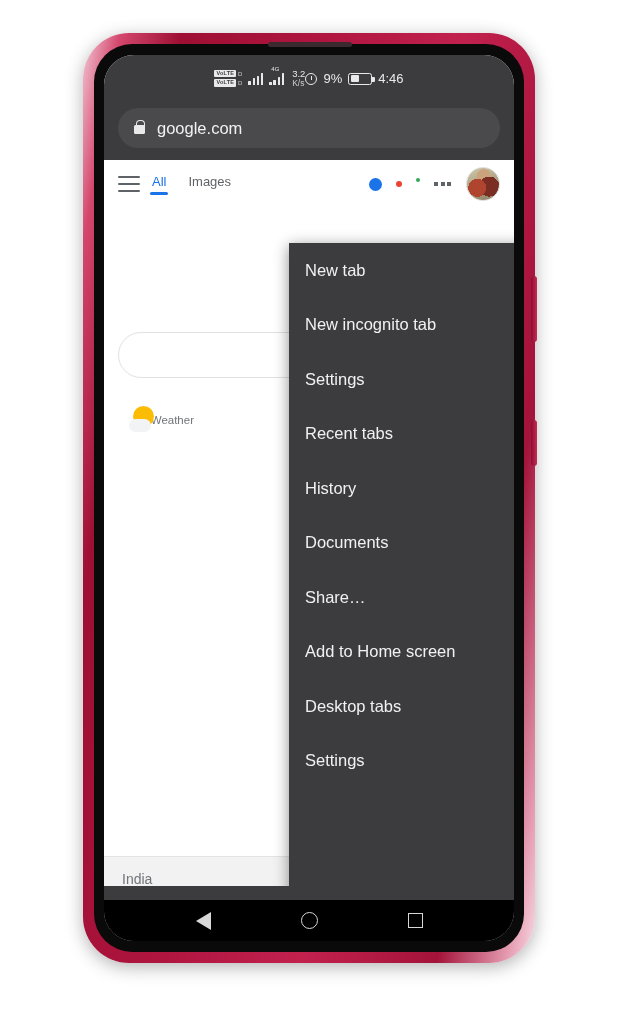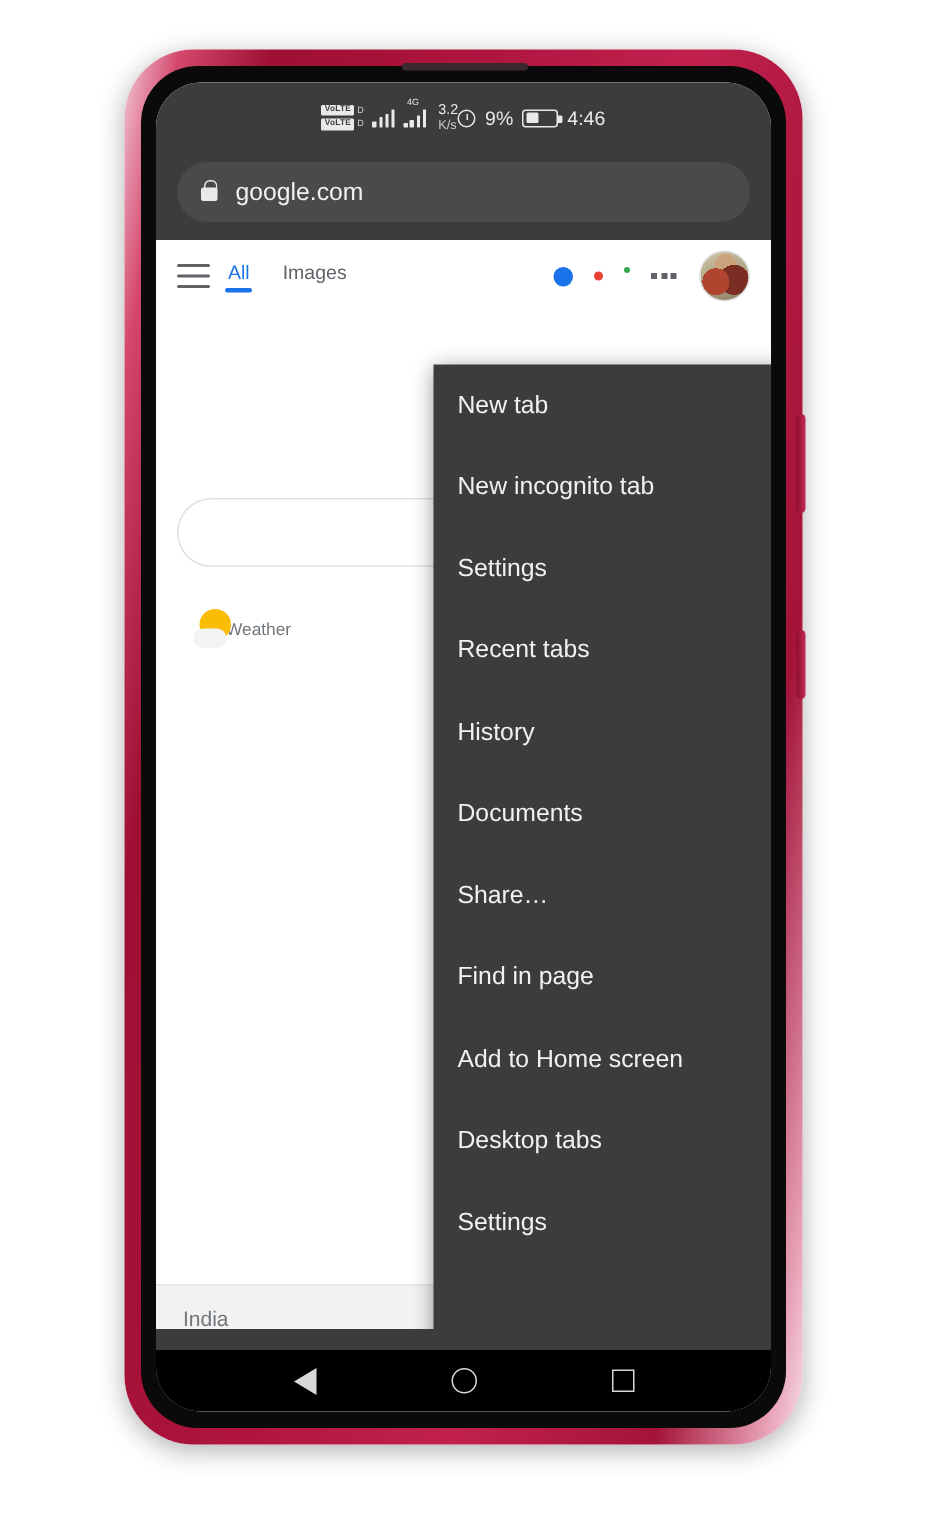--- a/index.html
+++ b/index.html
@@ -424,23 +424,20 @@
     <div class="menu-item">
       <span>History</span>
     </div>
     <div class="menu-item">
       <span>Documents</span>
     </div>
     <div class="menu-item">
       <span>Share…</span>
     </div>
     <div class="menu-item">
-      <span>Find in page</span>
-    </div>
-    <div class="menu-item">
       <span>Add to Home screen</span>
     </div>
     <div class="menu-item">
       <span>Desktop tabs</span>
 
     </div>
     <div class="menu-item">
       <span>Settings</span>
     </div>
   </div>

